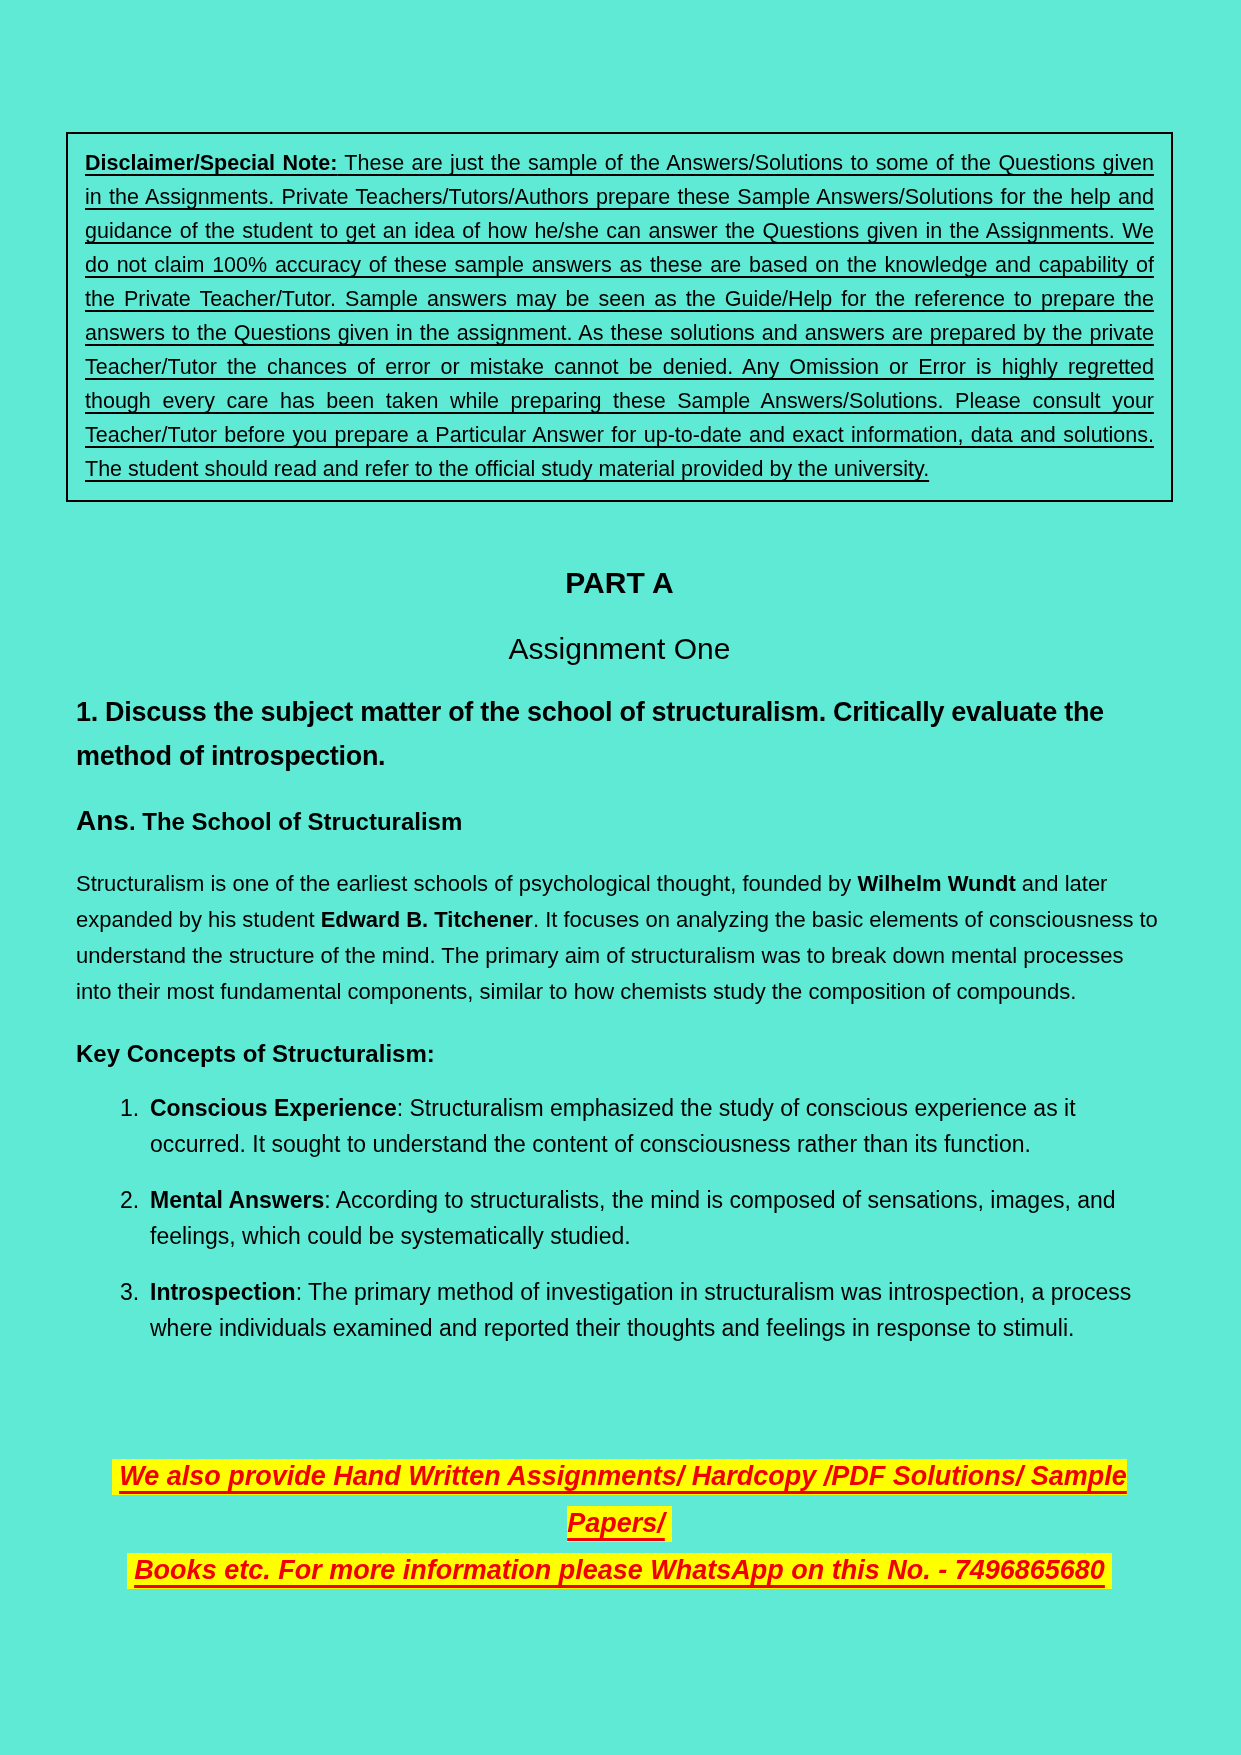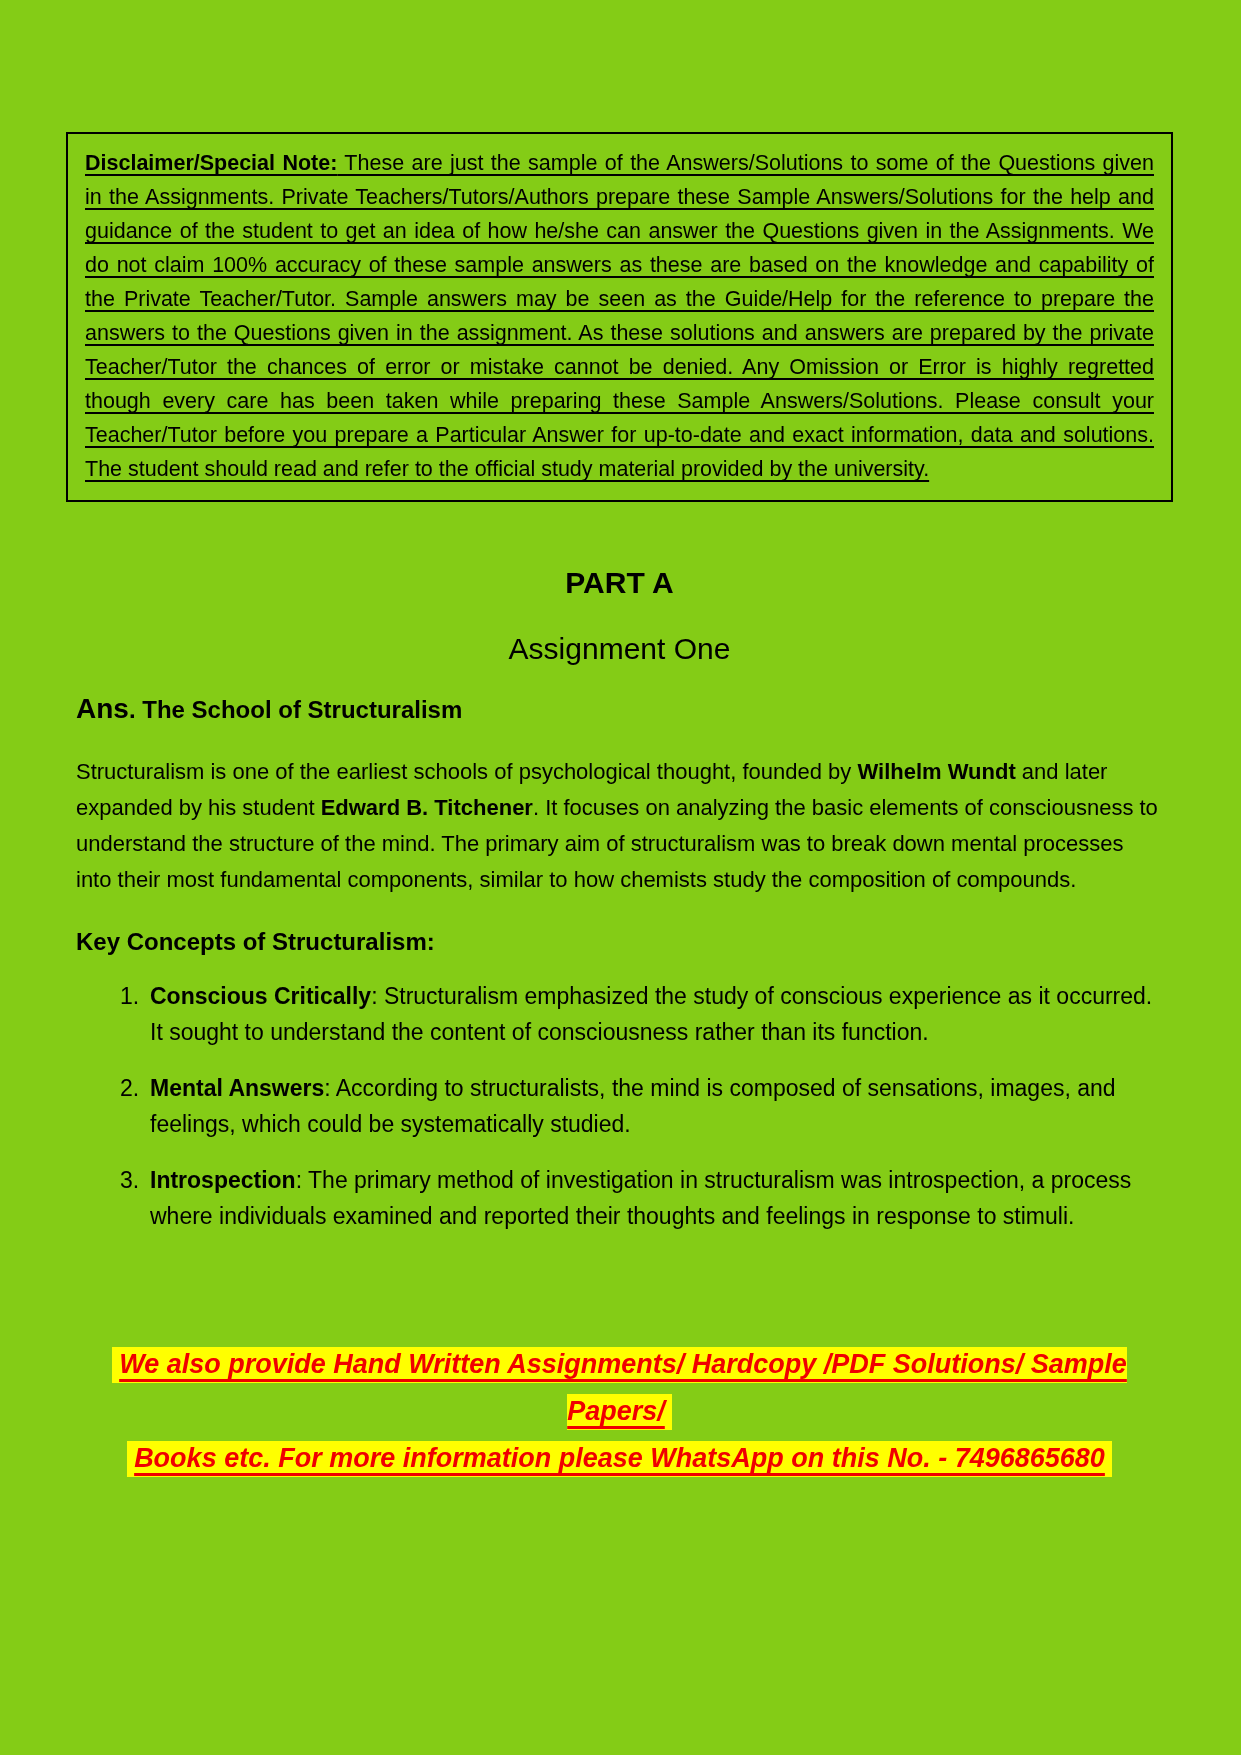--- a/index.html
+++ b/index.html
@@ -1,20 +1,20 @@
 <!DOCTYPE html>
 <html style="--footer-red: #f00000; --highlight-yellow: #ffff00;"><head>
 <meta charset="utf-8">
 <style>
   html,body { margin:0; padding:0; background:#e8e8e8; }
   .page {
     position:relative;
     width:1241px; height:1755px;
     margin:0 auto;
-    background:#84cc16;
+    background:#5eead4;
     color:#000000;
     font-family:"Liberation Sans", sans-serif;
     box-sizing:border-box;
     padding:132px 78px 0 76px;
     overflow:hidden;
   }
   
   .disclaimer-box {
     border:2px solid #000;
     margin:0 -10px;
@@ -82,31 +82,32 @@
 
   <div class="disclaimer-box">
     <p><span class="disclaimer-label">Disclaimer/Special Note:</span><span> These are just the sample of the Answers/Solutions to some of the Questions given in the Assignments. Private Teachers/Tutors/Authors prepare these Sample Answers/Solutions for the help and guidance of the student to get an idea of how he/she can answer the Questions given in the Assignments. We do not claim 100% accuracy of these sample answers as these are based on the knowledge and capability of the Private Teacher/Tutor. Sample answers may be seen as the Guide/Help for the reference to prepare the answers to the Questions given in the assignment. As these solutions and answers are prepared by the private Teacher/Tutor the chances of error or mistake cannot be denied. Any Omission or Error is highly regretted though every care has been taken while preparing these Sample Answers/Solutions. Please consult your Teacher/Tutor before you prepare a Particular Answer for up-to-date and exact information, data and solutions. The student should read and refer to the official study material provided by the university.</span></p>
   </div>
 
   <div class="h-part">PART A</div>
 
   <div class="h-assign">Assignment One</div>
 
 
+  <div class="question">1. Discuss the subject matter of the school of structuralism. Critically evaluate the method of introspection.</div>
 
   <div class="ans-line"><span class="ans-label">Ans</span><span class="ans-title">. </span><span class="ans-title">The School of Structuralism</span></div>
 
   <p class="body-par"><span>Structuralism is one of the earliest schools of psychological thought, founded by </span><span style="font-weight: 700;">Wilhelm Wundt</span><span> and later expanded by his student </span><span style="font-weight: 700;">Edward B. Titchener</span><span>. It focuses on analyzing the basic elements of consciousness to understand the structure of the mind. The primary aim of structuralism was to break down mental processes into their most fundamental components, similar to how chemists study the composition of compounds.</span></p>
 
   <div class="kc-heading">Key Concepts of Structuralism:</div>
 
   <div class="kc-list">
 
     <div class="kc-item">
-      <span class="kc-num">1.</span><span class="kc-lead">Conscious Critically</span><span>: Structuralism emphasized the study of conscious experience as it occurred. It sought to understand the content of consciousness rather than its function.</span>
+      <span class="kc-num">1.</span><span class="kc-lead">Conscious Experience</span><span>: Structuralism emphasized the study of conscious experience as it occurred. It sought to understand the content of consciousness rather than its function.</span>
     </div>
 
     <div class="kc-item">
       <span class="kc-num">2.</span><span class="kc-lead">Mental Answers</span><span>: According to structuralists, the mind is composed of sensations, images, and feelings, which could be systematically studied.</span>
     </div>
 
     <div class="kc-item">
       <span class="kc-num">3.</span><span class="kc-lead">Introspection</span><span>: The primary method of investigation in structuralism was introspection, a process where individuals examined and reported their thoughts and feelings in response to stimuli.</span>
     </div>
 

